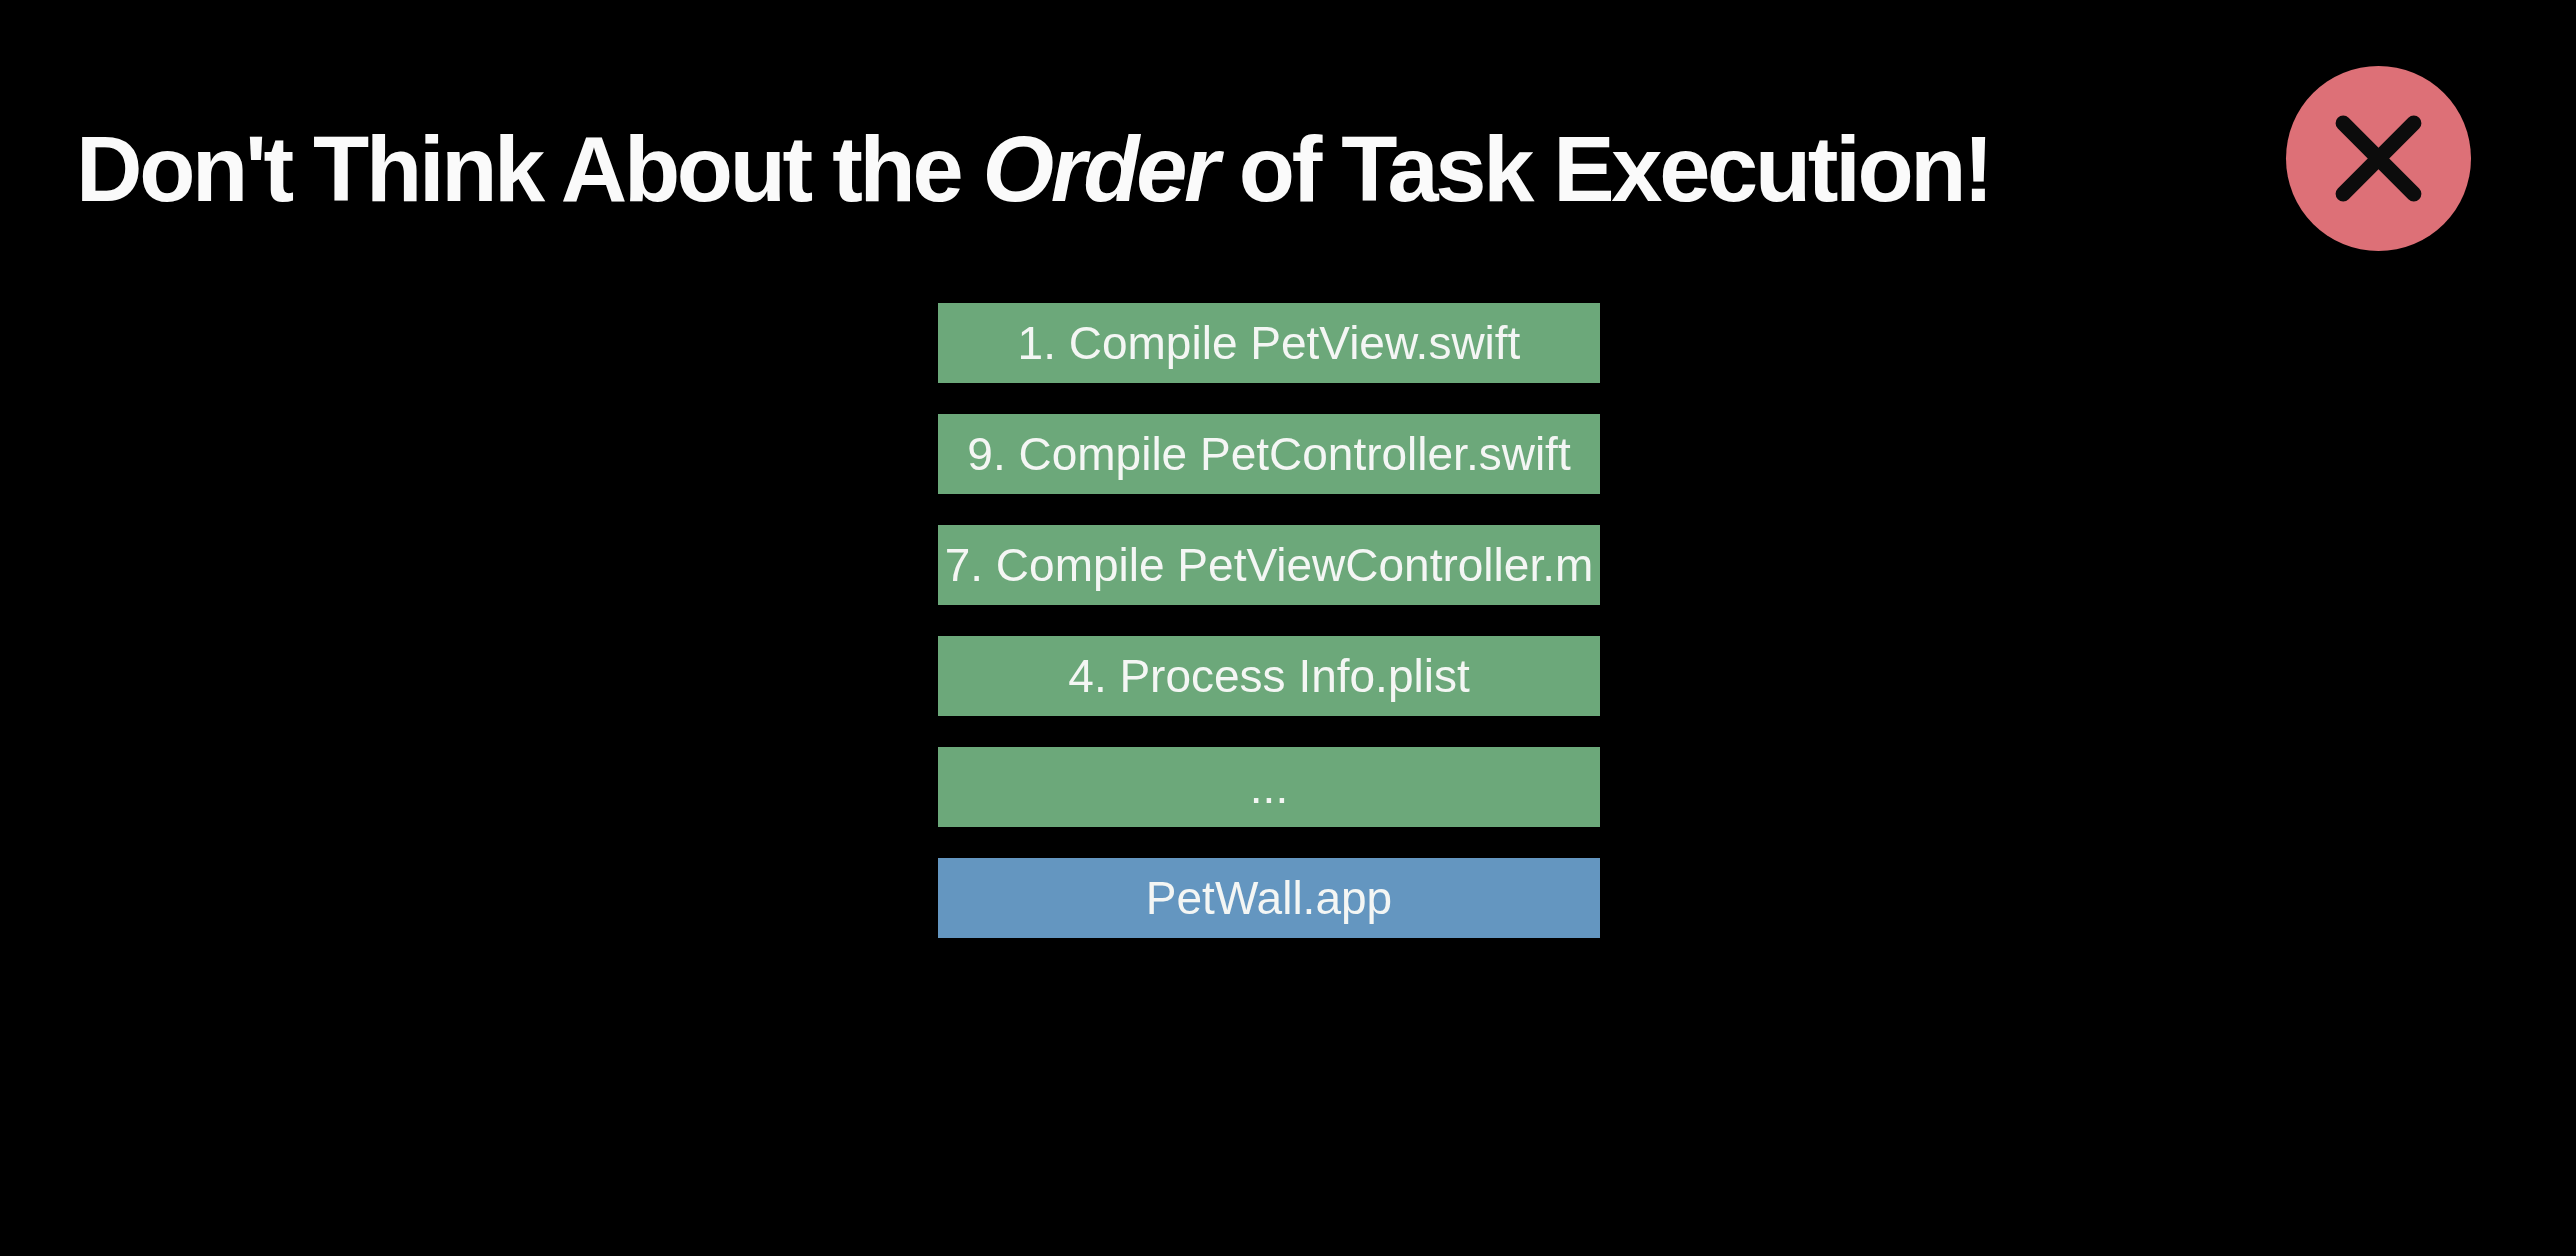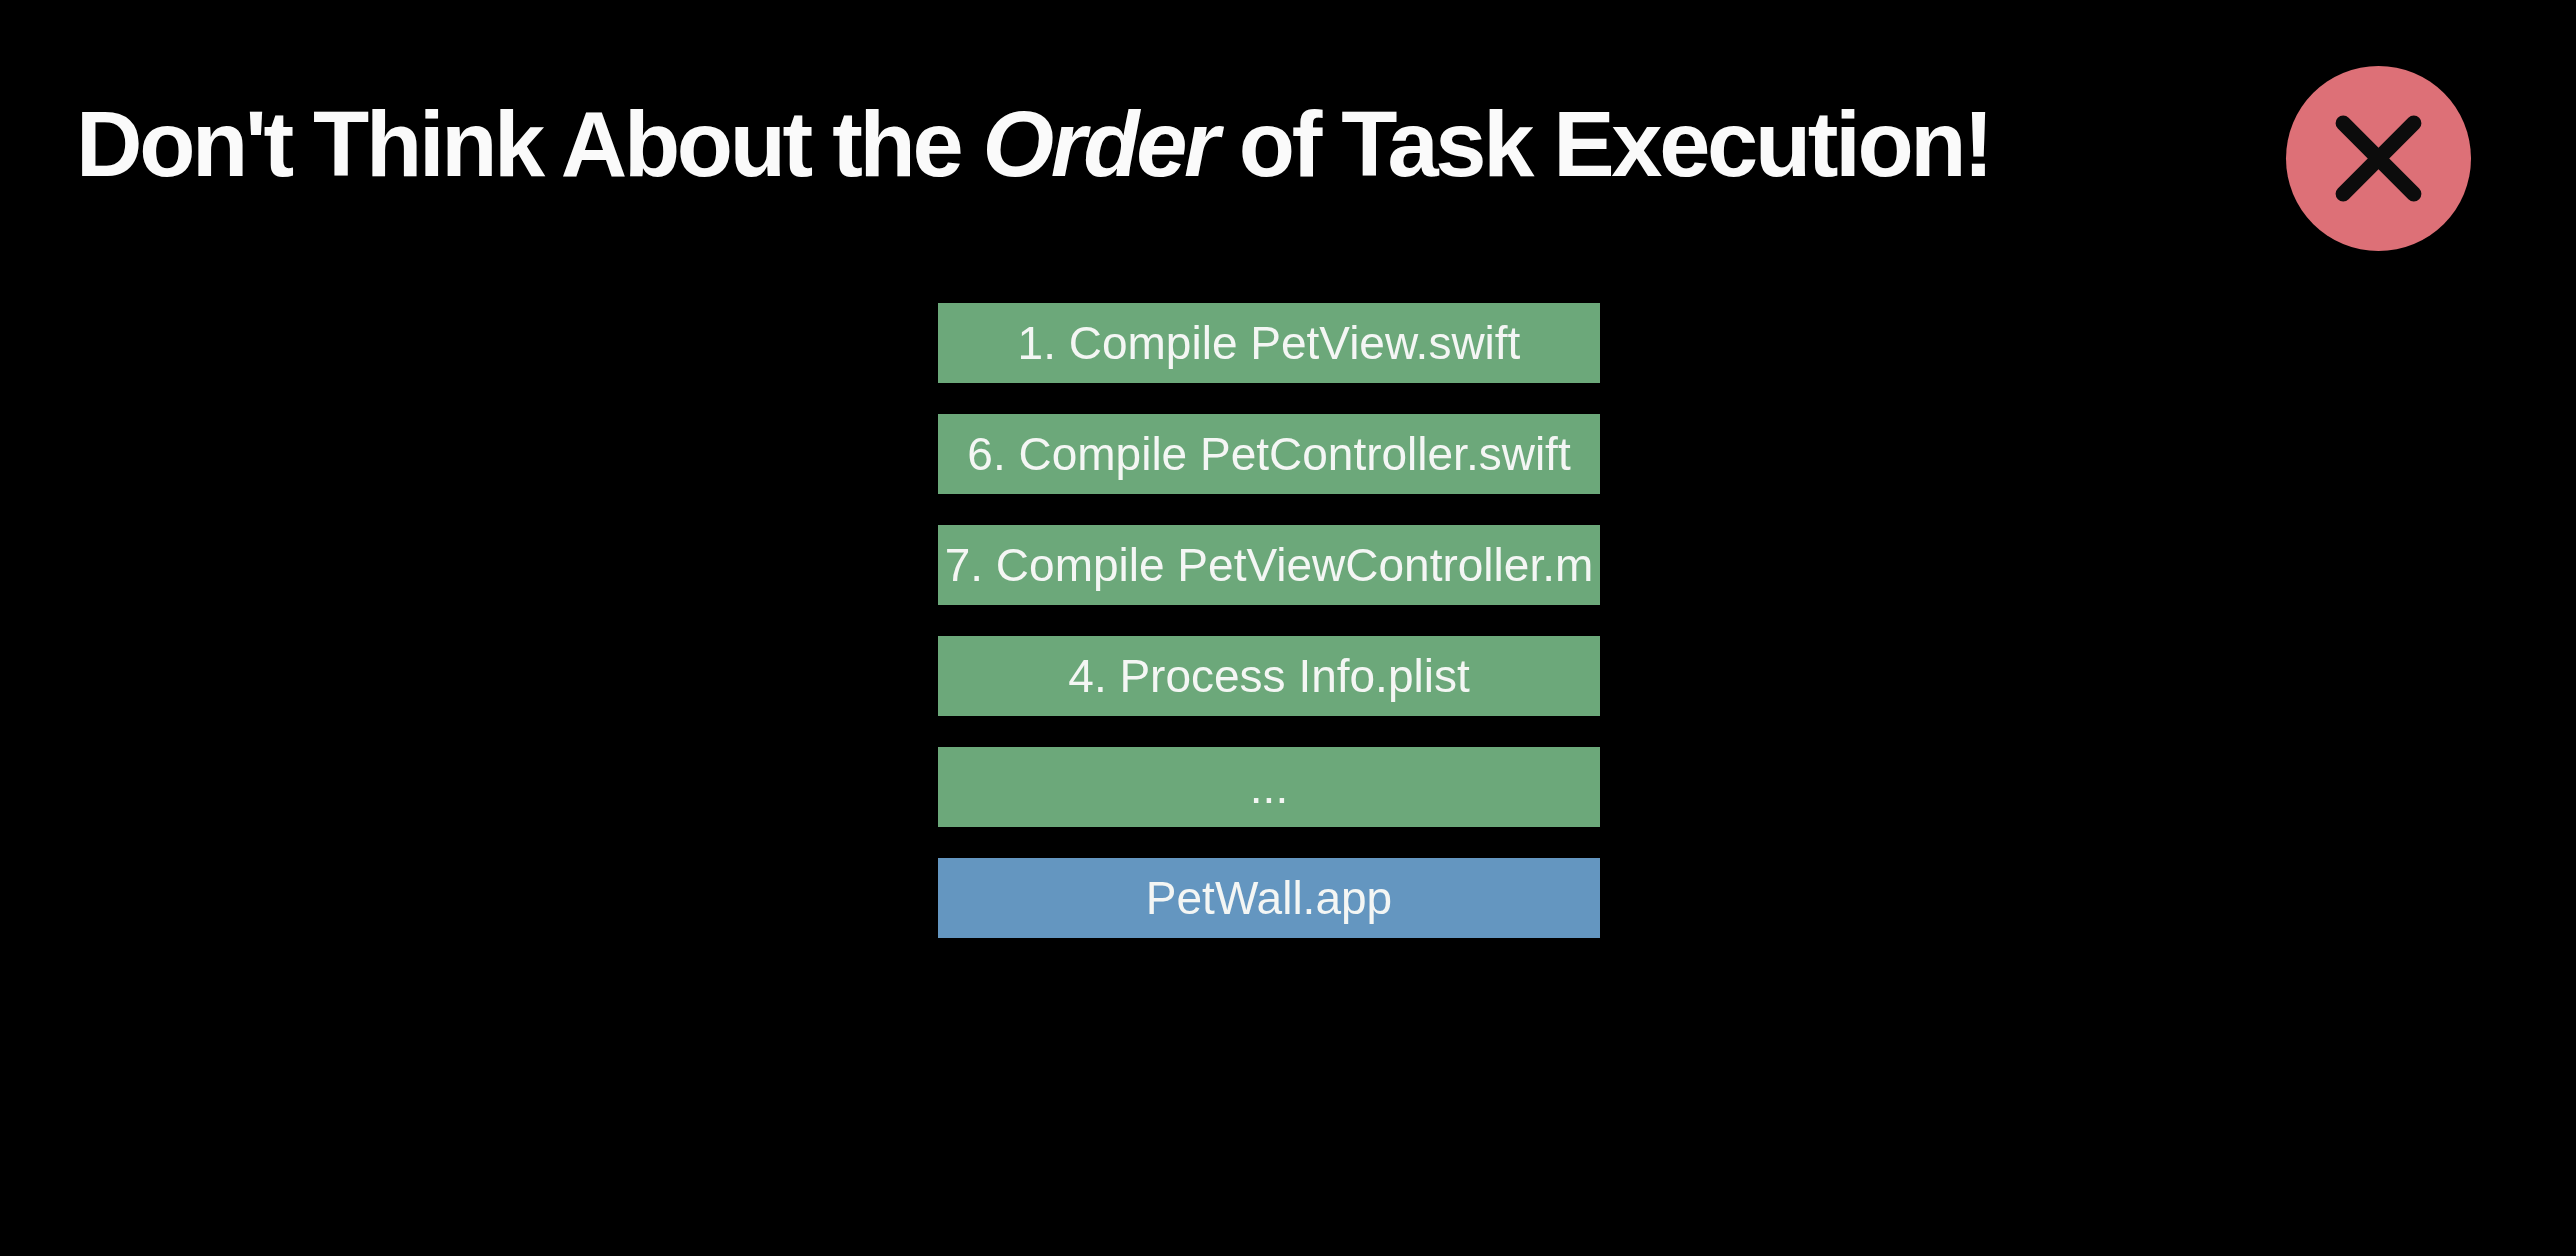--- a/index.html
+++ b/index.html
@@ -11,21 +11,21 @@
     position: relative;
     width: 2576px;
     height: 1257px;
     background: #000000;
     overflow: hidden;
     font-family: "Liberation Sans", sans-serif;
   }
   .title {
     position: absolute;
     left: 76px;
-    top: 36px;
+    top: 61px;
     font-size: 92px;
     line-height: 1;
     font-weight: 700;
     letter-spacing: -3.3px;
     color: #fafafa;
     white-space: nowrap;
   }
   .title .em {
     font-style: italic;
   }
@@ -85,21 +85,21 @@
       <line x1="60" y1="60" x2="134" y2="134" stroke="#0C0C0C" stroke-width="16" stroke-linecap="round"></line>
       <line x1="134" y1="60" x2="60" y2="134" stroke="#0C0C0C" stroke-width="16" stroke-linecap="round"></line>
     </svg>
   </button>
 
   <div class="stack">
     <div class="box task">
       <span>1. Compile PetView.swift</span>
     </div>
     <div class="box task">
-      <span>6. Compile PetController.swift</span>
+      <span>9. Compile PetController.swift</span>
     </div>
     <div class="box task">
       <span>7. Compile PetViewController.m</span>
     </div>
     <div class="box task">
       <span>4. Process Info.plist</span>
     </div>
     <div class="box task">
       <span>...</span>
     </div>

